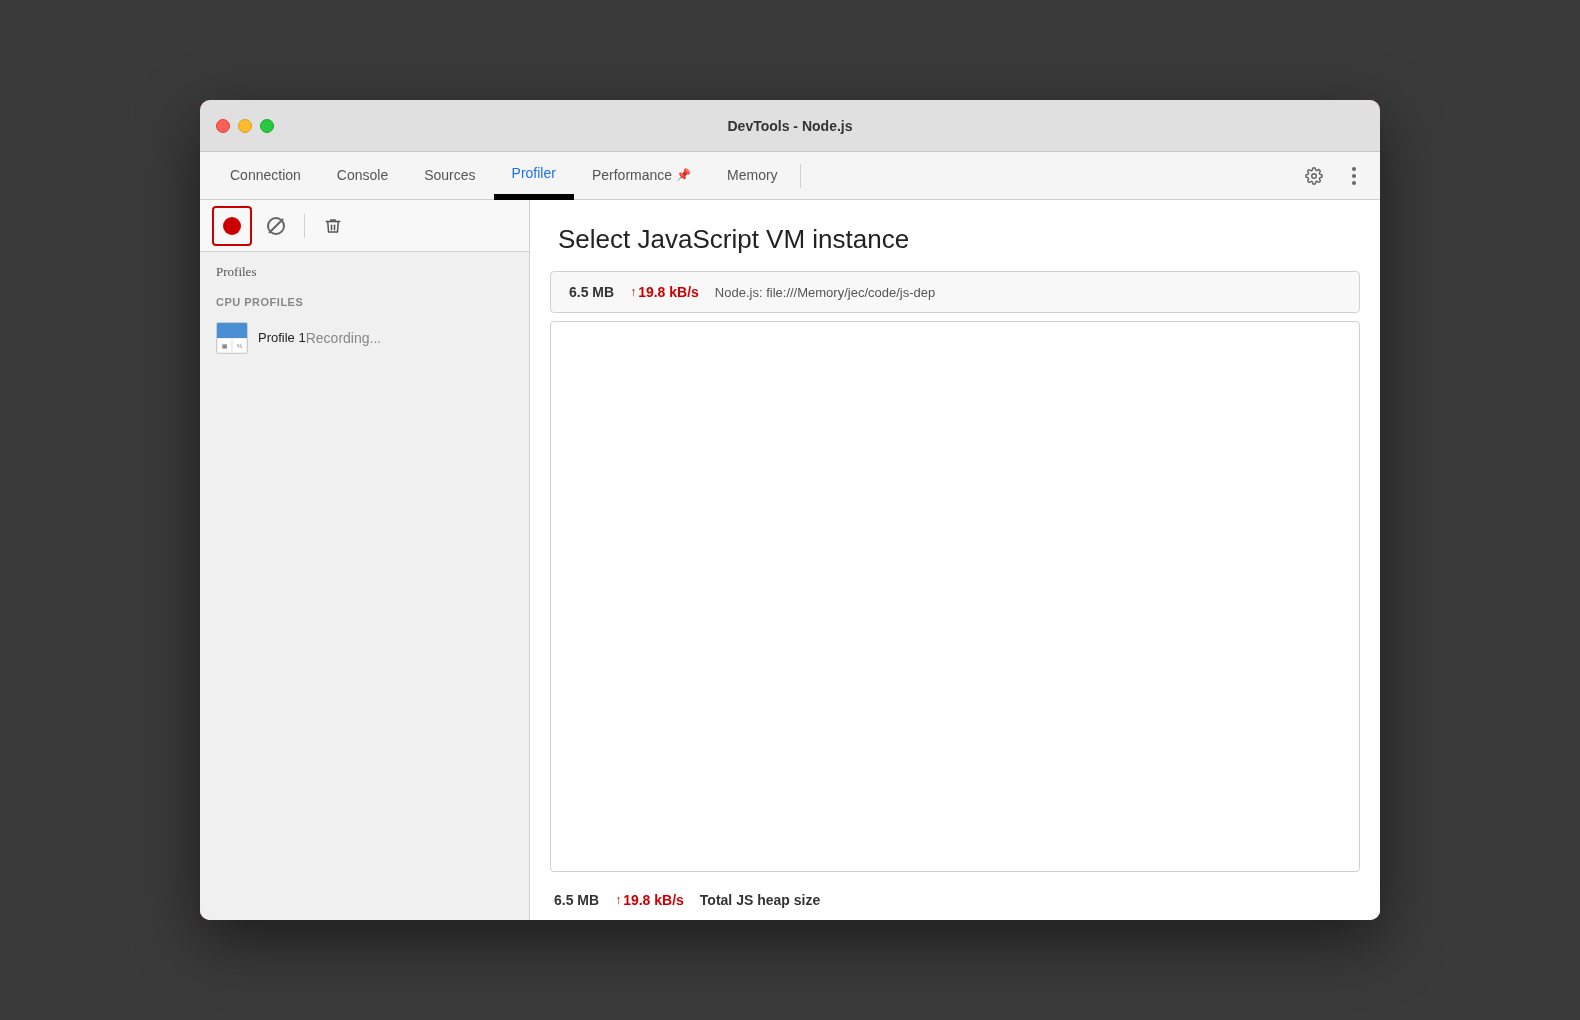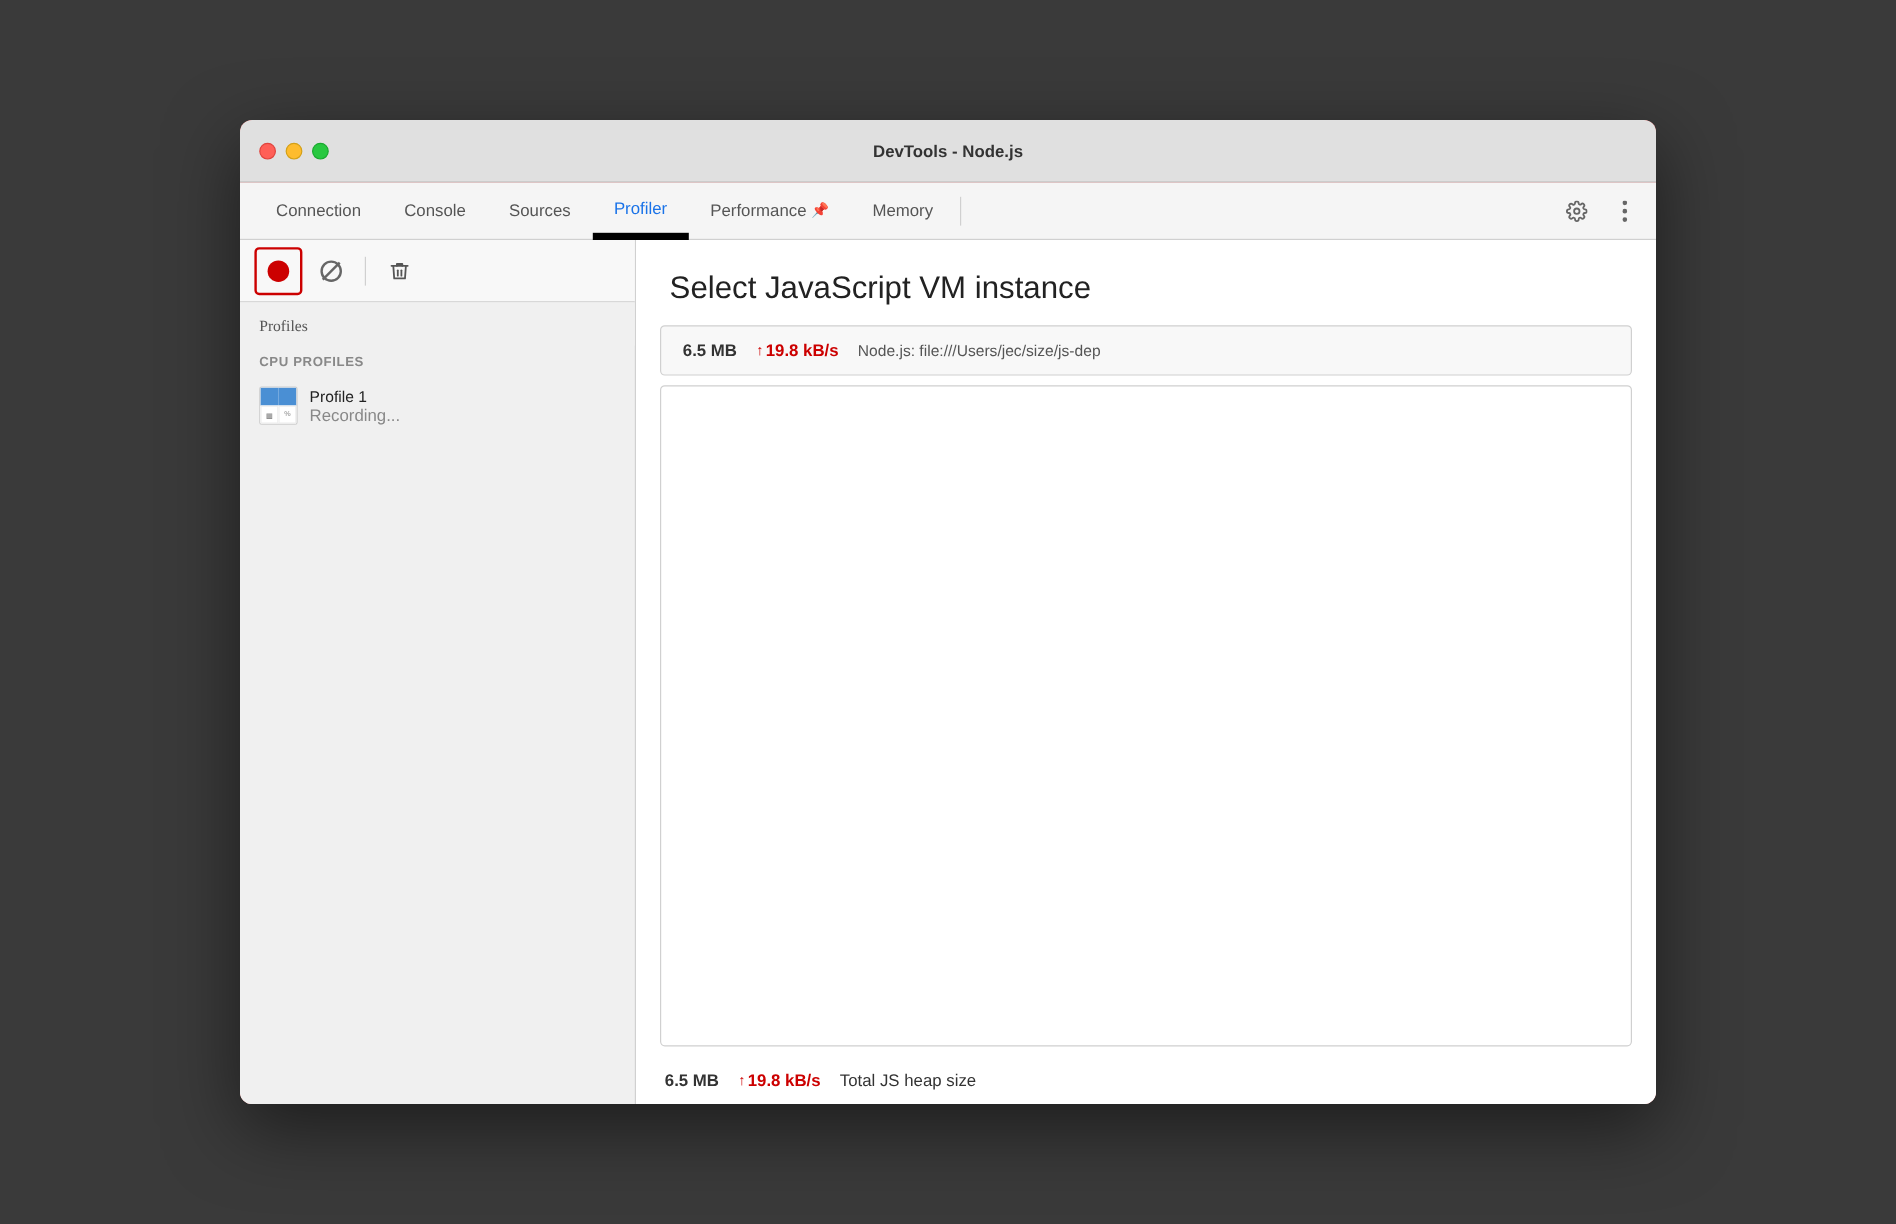--- a/index.html
+++ b/index.html
@@ -230,21 +230,21 @@
     .profile-icon-cell {
       display: flex;
       align-items: center;
       justify-content: center;
       font-size: 7px;
     }
 
     .profile-icon-cell.header { background: #4a90e2; }
     .profile-icon-cell.data { background: white; color: #666; border: 0.5px solid #eee; }
 
-    .profile-info { display: flex; flex-direction: column; }
+    .profile-info { display: flex; flex-direction: row; }
     .profile-name { font-size: 13px; color: #222; }
     .profile-status { font-size: 14px; color: #888; }
 
     
     .right-panel {
       flex: 1;
       display: flex;
       flex-direction: column;
       background: white;
     }
@@ -323,21 +323,21 @@
       font-size: 14px;
       font-weight: 700;
       color: #cc0000;
       display: flex;
       align-items: center;
       gap: 2px;
     }
 
     .bottom-label {
       font-size: 14px;
-      font-weight: 400;
+      font-weight: 700;
       color: #333;
     }
 
     .bottom-buttons {
       display: flex;
       gap: 12px;
     }
 
     .btn-stop {
       flex: 1;
@@ -490,21 +490,21 @@
 
     <div class="right-panel">
       <div class="panel-title">Select JavaScript VM instance</div>
 
       <div class="instance-row">
         <span class="instance-memory">6.5 MB</span>
         <span class="instance-speed">
           <span class="arrow-up">↑</span>
           <span>19.8 kB/s</span>
         </span>
-        <span class="instance-path">Node.js: file:///Users/jec/size/js-dep</span>
+        <span class="instance-path">Node.js: file:///Memory/jec/code/js-dep</span>
       </div>
 
       <div class="instance-area"></div>
 
       <div class="bottom-bar">
         <div class="bottom-stats">
           <span class="bottom-memory">6.5 MB</span>
           <span class="bottom-speed">
             <span class="arrow-up">↑</span>
             <span>19.8 kB/s</span>

